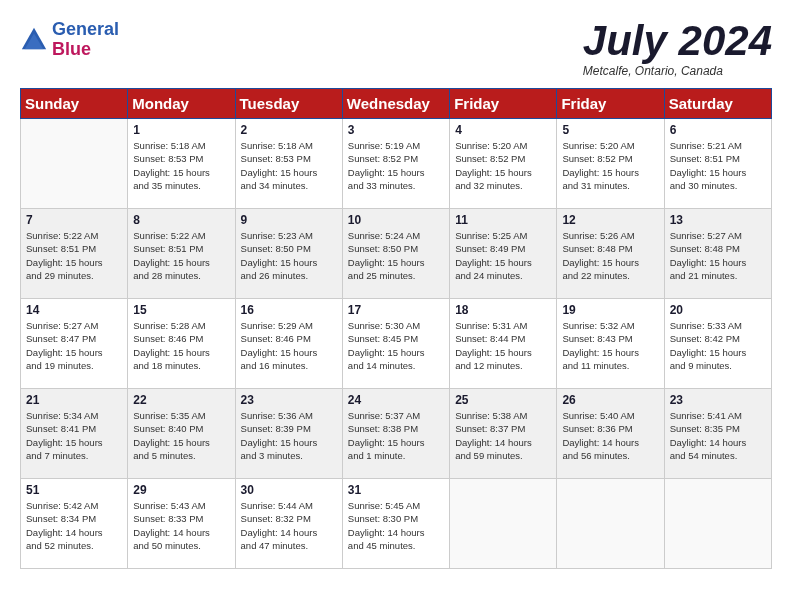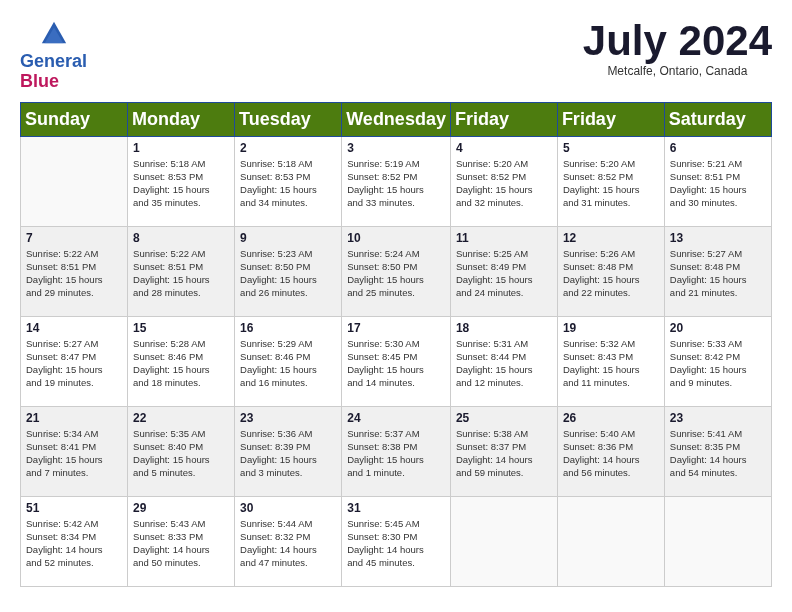--- a/index.html
+++ b/index.html
@@ -13,58 +13,58 @@
     .header-area {
       display: flex;
       justify-content: space-between;
       align-items: flex-start;
       margin-bottom: 10px;
     }
     .logo {
       display: flex;
       align-items: center;
       gap: 4px;
-      flex-direction: column;
     }
     .logo-text {
       font-size: 18px;
       font-weight: bold;
       color: #1a1a2e;
       line-height: 1.1;
     }
     .logo-text span {
       color: #2a5db0;
     }
     .logo-icon {
       width: 28px;
       height: 28px;
     }
     .title-area {
-      text-align: center;
+      text-align: left;
+      font-style: italic;
     }
     .month-title {
       font-size: 42px;
       font-weight: bold;
       color: #1a1a2e;
       line-height: 1;
     }
     .location-title {
       font-size: 12px;
       color: #333;
       margin-top: 2px;
     }
     .calendar {
       width: 100%;
       border-collapse: collapse;
       border: 1px solid #ccc;
     }
     .calendar th {
-      background-color: #4d7c0f;
+      background-color: #b91c1c;
       color: white;
-      font-size: 18px;
+      font-size: 15px;
       font-weight: bold;
       padding: 6px 4px;
       text-align: left;
       border: 1px solid #1e4a9a;
     }
     .calendar td {
       width: calc(100% / 7);
       vertical-align: top;
       padding: 4px 5px;
       border: 1px solid #ccc;

